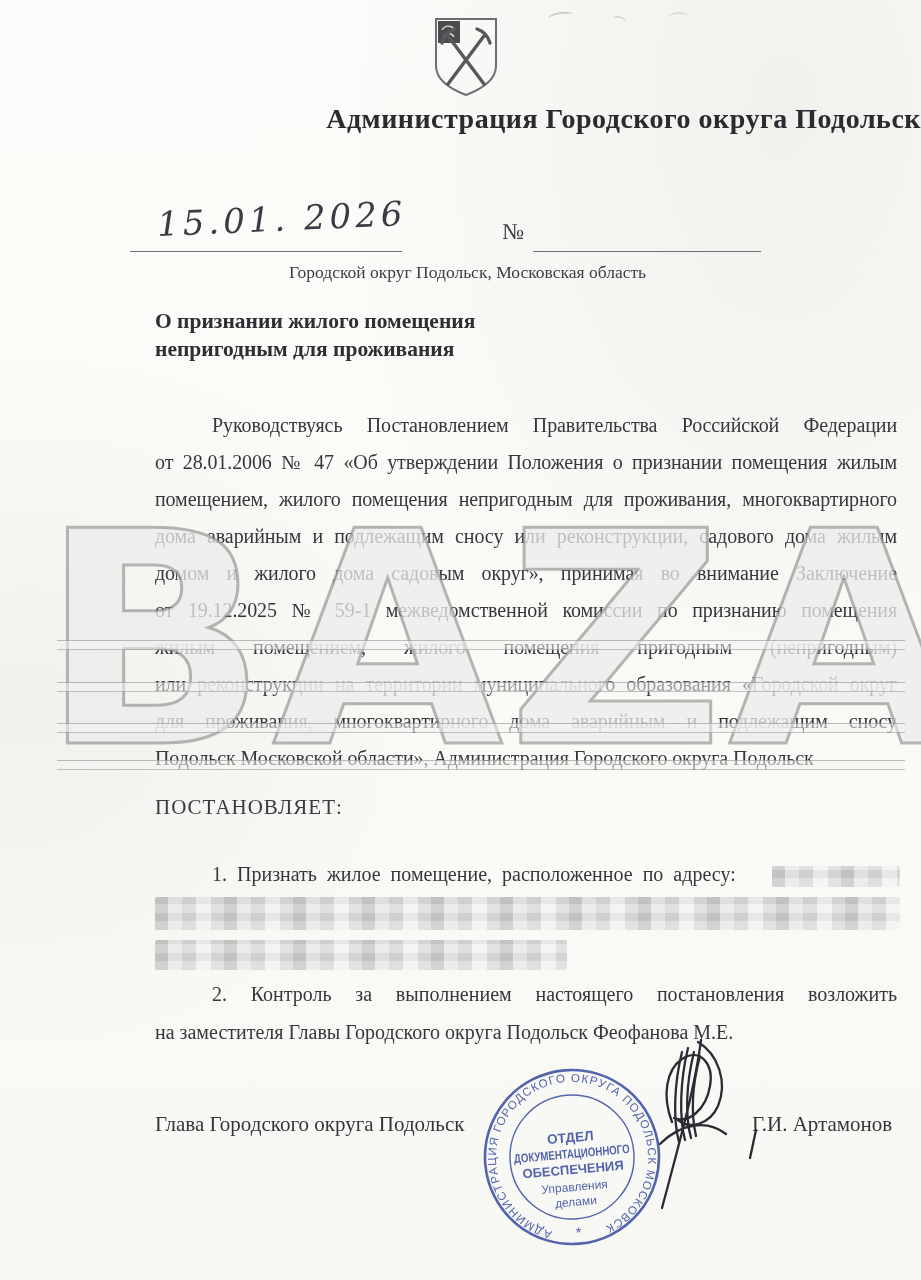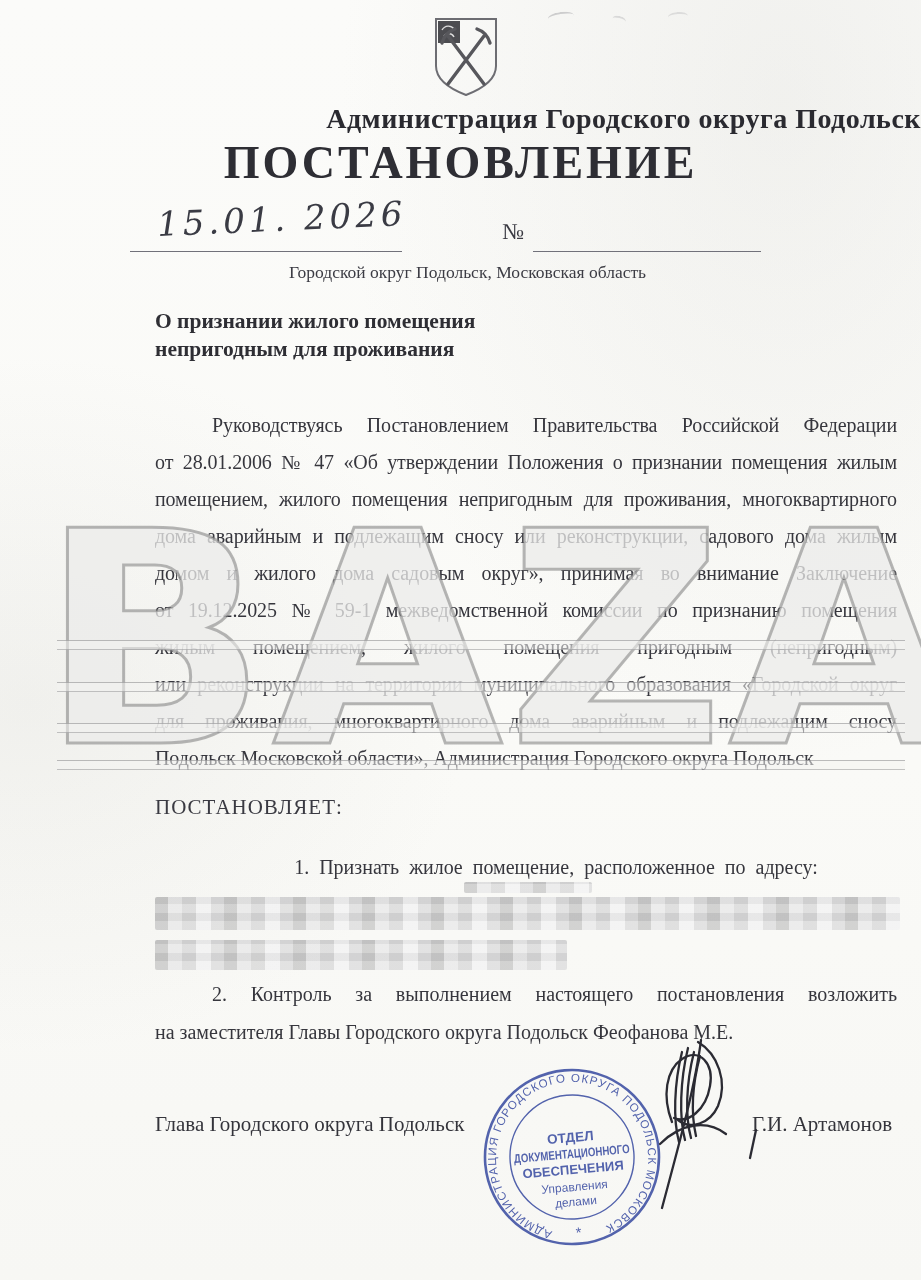--- a/index.html
+++ b/index.html
@@ -27,21 +27,21 @@
   .place-line{top:262px;left:14px;right:0;text-align:center;font-size:17.5px;color:#3c3c44;}
   
   .subject{left:155px;top:307px;width:420px;font-weight:bold;font-size:21.5px;line-height:28px;color:#2e2e34;}
   
   .body-block{left:155px;top:407px;width:742px;font-size:20px;color:#36363d;}
   .bline{display:block;height:37px;line-height:37px;text-align:justify;text-align-last:justify;white-space:nowrap;letter-spacing:-.1px;}
   .bline.first{padding-left:57px;width:685px;}
   .bline.last{text-align-last:left;white-space:normal;}
   .resolves{left:155px;top:795px;font-size:21px;letter-spacing:1px;color:#3a3a42;}
   
-  .item1-line{left:155px;top:856px;width:745px;height:37px;display:flex;justify-content:space-between;align-items:center;font-size:20px;color:#36363d;flex-direction:column;}
+  .item1-line{left:155px;top:856px;width:745px;height:37px;display:flex;justify-content:space-between;align-items:center;font-size:20px;color:#36363d;}
   .item1-line .txt{padding-left:57px;word-spacing:5px;white-space:nowrap;}
   .redact{
     background:
       repeating-linear-gradient(90deg, rgba(148,148,150,.40) 0 13px, rgba(219,219,221,.46) 13px 27px, rgba(172,172,175,.34) 27px 41px, rgba(236,236,238,.50) 41px 56px, rgba(188,188,191,.38) 56px 69px),
       repeating-linear-gradient(0deg, rgba(255,255,255,.30) 0 9px, rgba(165,165,168,.28) 9px 17px);
     border-radius:2px;filter:blur(.4px);
   }
   .redact-inline{width:128px;height:21px;margin-top:3px;}
   .redact-l2{left:155px;top:897px;width:745px;height:33px;}
   .redact-l3{left:155px;top:940px;width:412px;height:30px;}
@@ -87,21 +87,20 @@
       <path d="M51,68 L15,20"></path>
       <path d="M22,13 C16,15 11,20 9,27"></path>
     </g>
   </svg>
 
   <div class="scan-mark m1"></div>
   <div class="scan-mark m2"></div>
   <div class="scan-mark m3"></div>
 
   <div class="abs org-title">Администрация Городского округа Подольск</div>
-  <div class="abs doc-type">ПОСТАНОВЛЕНИЕ</div>
 
   <div class="abs date-hand">15.01. 2026</div>
   <div class="abs rule date-rule"></div>
   <div class="abs num-label">№</div>
   <div class="abs rule num-rule"></div>
   <div class="abs place-line">Городской округ Подольск, Московская область</div>
 
   <div class="abs subject">
     <div>О признании жилого помещения</div>
     <div>непригодным для проживания</div>

